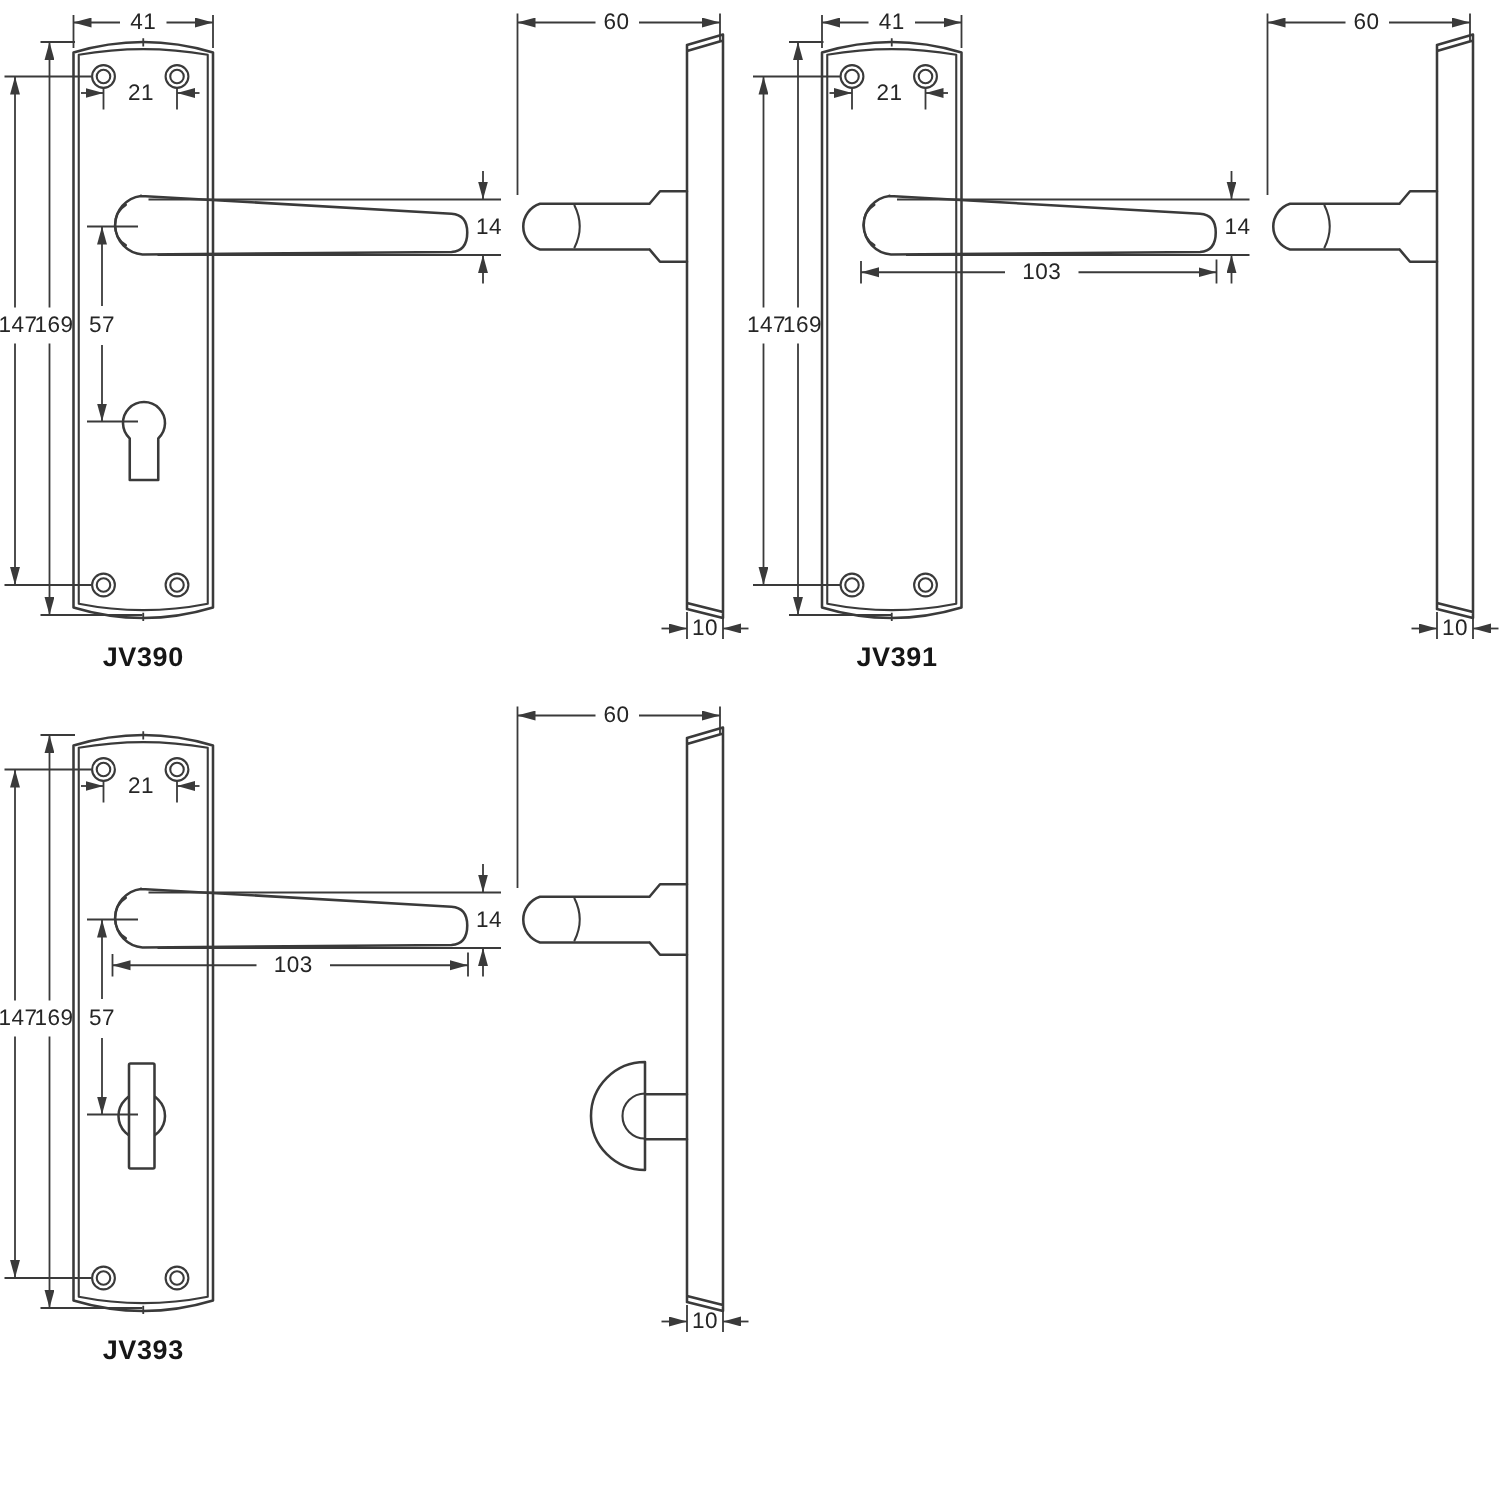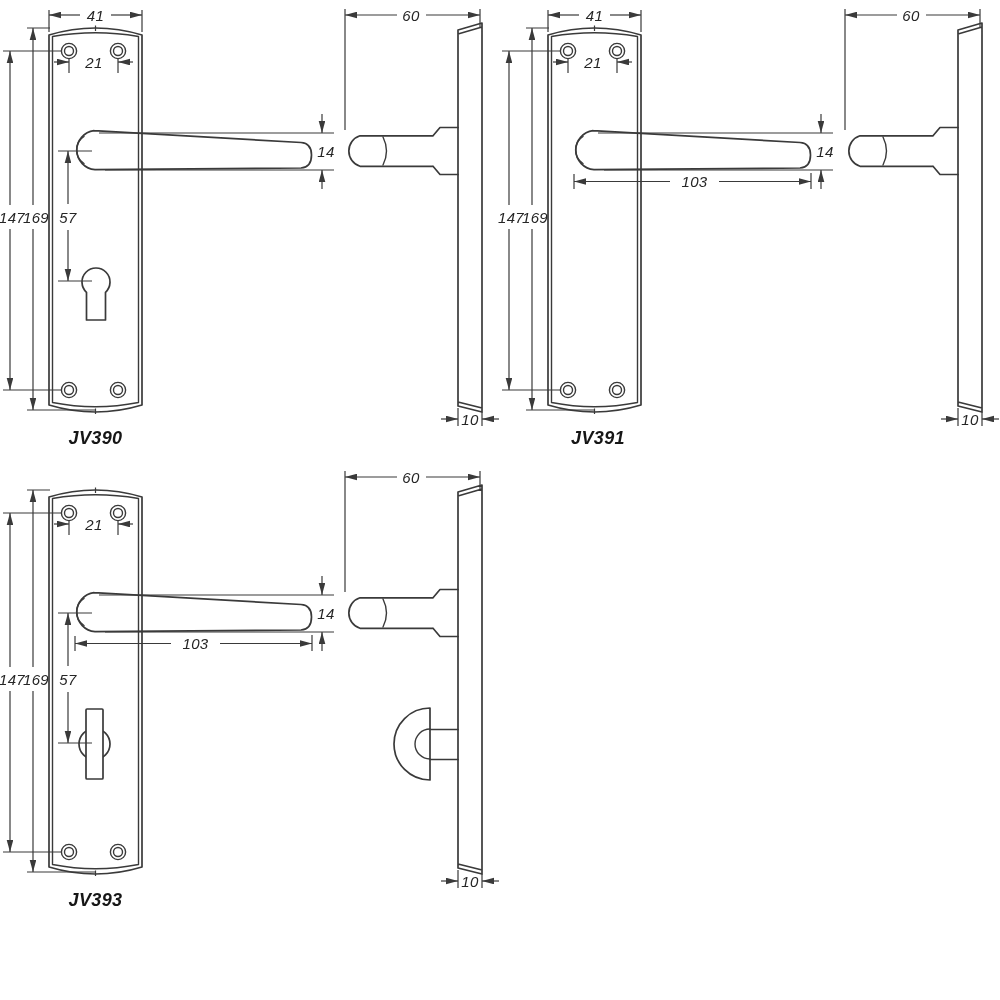--- a/index.html
+++ b/index.html
@@ -1,17 +1,17 @@
 <!DOCTYPE html>
 <html style="--line: #3a3a3a; --text: #262626; --bg: #ffffff;"><head>
 <meta charset="utf-8">
 <style>
   :root{ --line:#3a3a3a; --text:#262626; --bg:#ffffff; }
   html,body{margin:0;padding:0;background:var(--bg);}
-  .stage{width:828px;height:1000px;position:relative;background:var(--bg);font-style:italic;}
+  .stage{width:828px;height:1000px;position:relative;background:var(--bg);}
   svg{display:block}
   .ol{stroke:var(--line);stroke-width:1.7;fill:none;stroke-linejoin:round;stroke-linecap:round}
   .thin{stroke-width:1.4}
   .dl{stroke:var(--line);stroke-width:1.2;fill:none;stroke-linecap:butt}
   .wf{fill:var(--bg)}
   .dt{font-family:"Liberation Sans",sans-serif;font-size:15px;fill:var(--text);
       text-anchor:middle;dominant-baseline:central;letter-spacing:.3px}
   .code{font-family:"Liberation Sans",sans-serif;font-size:18px;font-weight:700;fill:#161616;
       text-anchor:middle;dominant-baseline:central;letter-spacing:.4px}
 </style>

